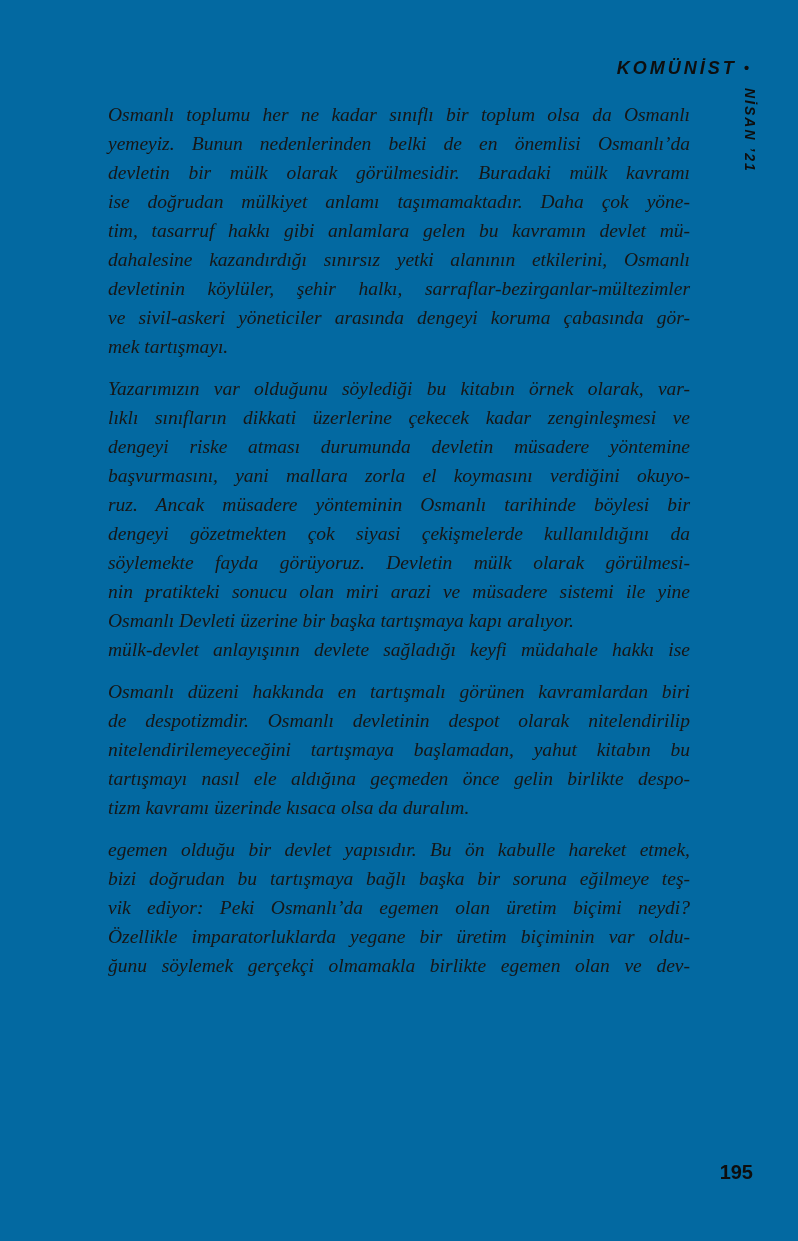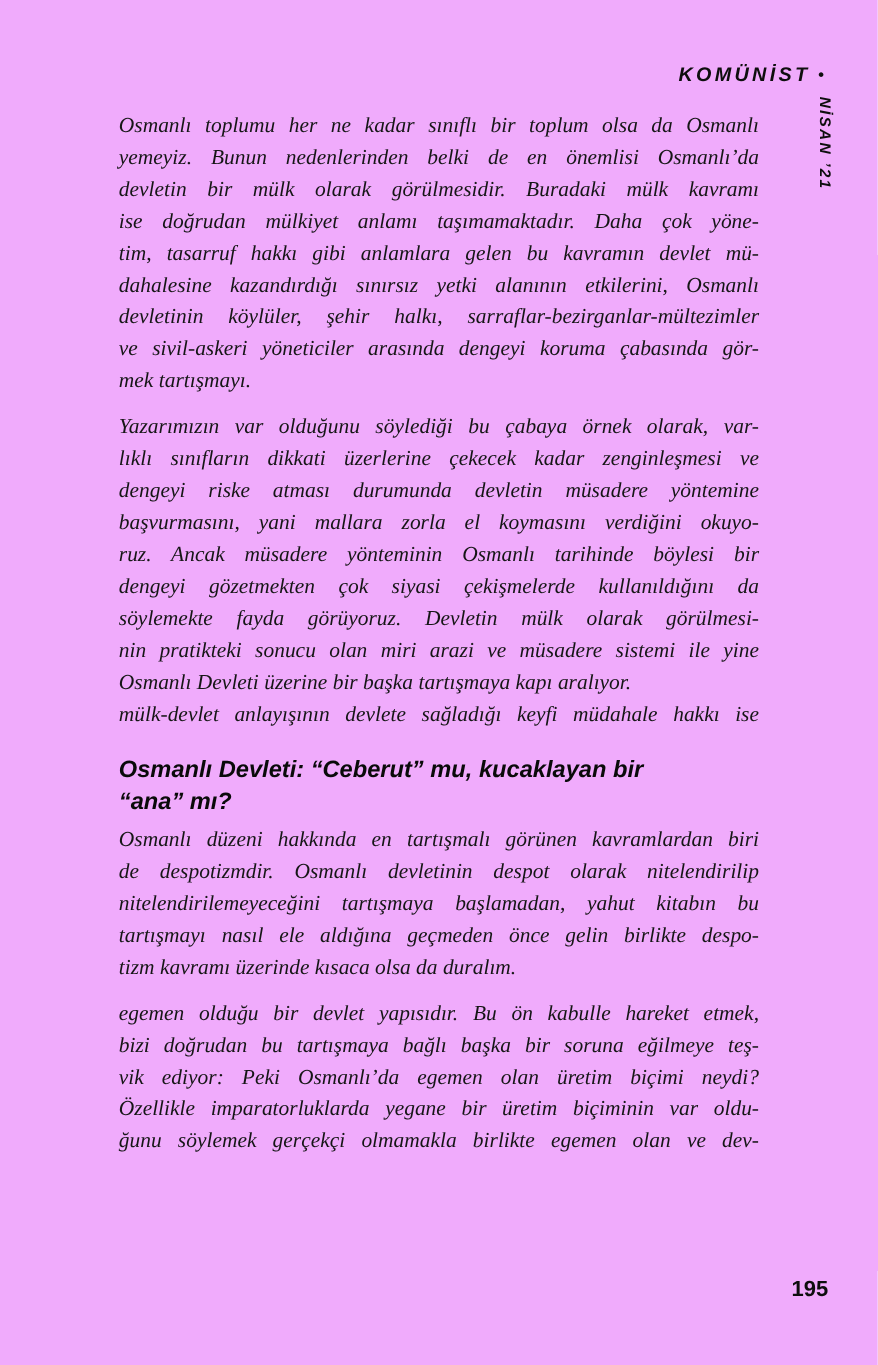--- a/index.html
+++ b/index.html
@@ -1,20 +1,20 @@
 <!DOCTYPE html>
 <html><head>
 <meta charset="utf-8">
 <style>
   html, body { margin: 0; padding: 0; background: #ffffff; }
   .page {
     position: relative;
     width: 798px;
     height: 1241px;
-    background: #f0abfc;
+    background: #0369a1;
     color: #161616;
     font-family: "Liberation Serif", serif;
     overflow: hidden;
   }
   .masthead {
     position: absolute;
     top: 58px;
     right: 49px;
     font-family: "Liberation Sans", sans-serif;
     font-style: italic;
@@ -103,34 +103,30 @@
         <div class="line">yemeyiz. Bunun nedenlerinden belki de en önemlisi Osmanlı’da</div>
         <div class="line">devletin bir mülk olarak görülmesidir. Buradaki mülk kavramı</div>
         <div class="line">ise doğrudan mülkiyet anlamı taşımamaktadır. Daha çok yöne-</div>
         <div class="line">tim, tasarruf hakkı gibi anlamlara gelen bu kavramın devlet mü-</div>
         <div class="line">dahalesine kazandırdığı sınırsız yetki alanının etkilerini, Osmanlı</div>
         <div class="line">devletinin köylüler, şehir halkı, sarraflar-bezirganlar-mültezimler</div>
         <div class="line">ve sivil-askeri yöneticiler arasında dengeyi koruma çabasında gör-</div>
         <div class="line lastline">mek tartışmayı.</div>
       </div>
       <div class="paragraph">
-        <div class="line">Yazarımızın var olduğunu söylediği bu çabaya örnek olarak, var-</div>
+        <div class="line">Yazarımızın var olduğunu söylediği bu kitabın örnek olarak, var-</div>
         <div class="line">lıklı sınıfların dikkati üzerlerine çekecek kadar zenginleşmesi ve</div>
         <div class="line">dengeyi riske atması durumunda devletin müsadere yöntemine</div>
         <div class="line">başvurmasını, yani mallara zorla el koymasını verdiğini okuyo-</div>
         <div class="line">ruz. Ancak müsadere yönteminin Osmanlı tarihinde böylesi bir</div>
         <div class="line">dengeyi gözetmekten çok siyasi çekişmelerde kullanıldığını da</div>
         <div class="line">söylemekte fayda görüyoruz. Devletin mülk olarak görülmesi-</div>
         <div class="line">nin pratikteki sonucu olan miri arazi ve müsadere sistemi ile yine</div>
         <div class="line lastline">Osmanlı Devleti üzerine bir başka tartışmaya kapı aralıyor.</div>
         <div class="line">mülk-devlet anlayışının devlete sağladığı keyfi müdahale hakkı ise</div>
-      </div>
-      <div class="heading">
-        <div class="hline">Osmanlı Devleti: “Ceberut” mu, kucaklayan bir</div>
-        <div class="hline">“ana” mı?</div>
       </div>
       <div class="paragraph">
         <div class="line">Osmanlı düzeni hakkında en tartışmalı görünen kavramlardan biri</div>
         <div class="line">de despotizmdir. Osmanlı devletinin despot olarak nitelendirilip</div>
         <div class="line">nitelendirilemeyeceğini tartışmaya başlamadan, yahut kitabın bu</div>
         <div class="line">tartışmayı nasıl ele aldığına geçmeden önce gelin birlikte despo-</div>
         <div class="line lastline">tizm kavramı üzerinde kısaca olsa da duralım.</div>
       </div>
       <div class="paragraph">
         <div class="line">egemen olduğu bir devlet yapısıdır. Bu ön kabulle hareket etmek,</div>

